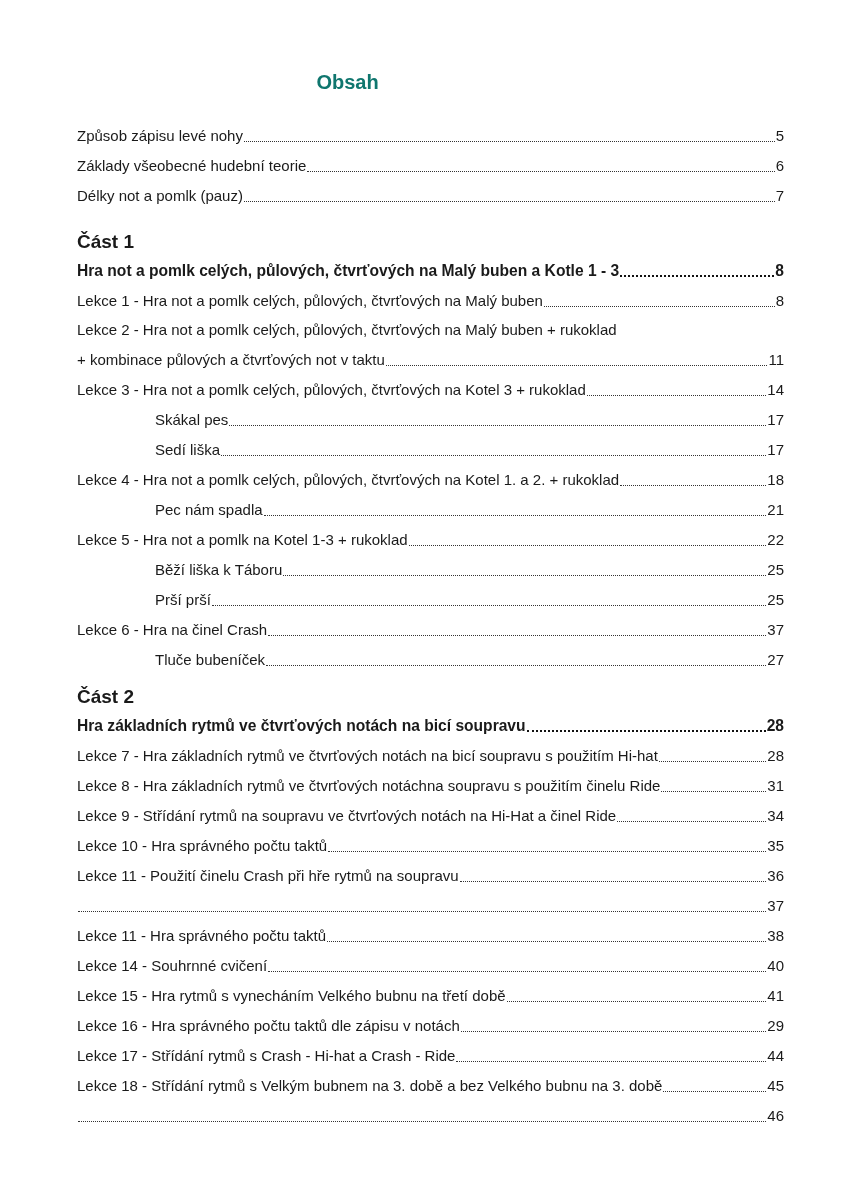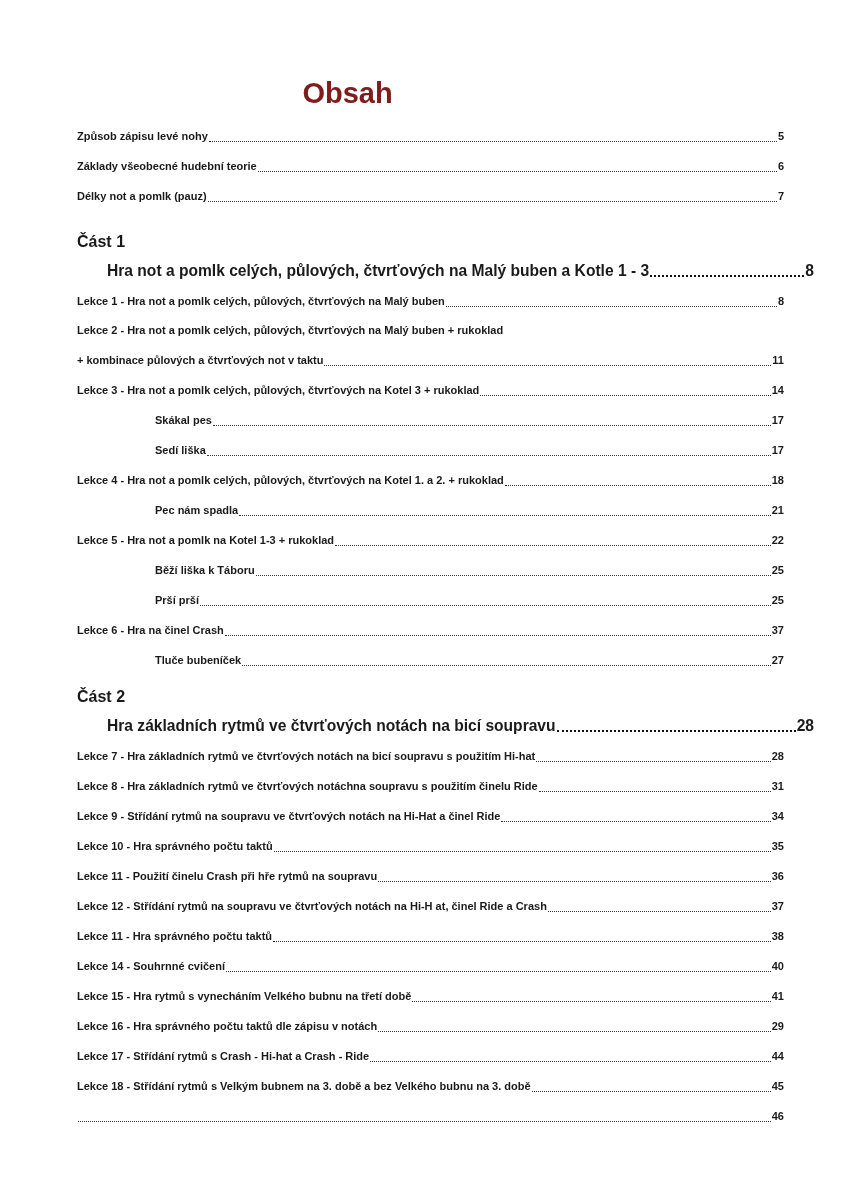--- a/index.html
+++ b/index.html
@@ -1,31 +1,31 @@
 <!DOCTYPE html>
 <html><head>
   <meta charset="utf-8">
   <style>
     html, body { margin: 0; padding: 0; background: #ffffff; }
     body { width: 849px; height: 1200px; position: relative; overflow: hidden;
            font-family: "Liberation Sans", sans-serif; color: #1a1a1a; }
     .title { position: absolute; left: 0; width: 695px; top: 58px; text-align: center;
-             font-weight: bold; font-size: 29px; color: #7f1d1d; }
+             font-weight: bold; font-size: 20px; color: #0f766e; }
     .row { position: absolute; left: 77px; width: 707px; height: 22px;
-           display: flex; align-items: baseline; font-size: 11px; line-height: 22px;
-           white-space: nowrap; font-weight: bold; }
+           display: flex; align-items: baseline; font-size: 15px; line-height: 22px;
+           white-space: nowrap; }
     .row.indent { left: 155px; width: 629px; align-items: flex-end; }
-    .row.bold { font-weight: bold; font-size: 15.6px; margin-left: 30px; }
+    .row.bold { font-weight: bold; font-size: 15.6px; }
     .row .label { flex: 0 0 auto; }
     .row .leader { flex: 1 1 auto; overflow: hidden; margin: 0 1px;
                    border-bottom: 1.3px dotted #333; height: 0; align-self: flex-end;
                    margin-bottom: 5px; }
     .row.bold .leader { border-bottom: 2.2px dotted #111; }
     .row .page { flex: 0 0 auto; }
-    .heading { position: absolute; left: 77px; font-weight: bold; font-size: 16px; line-height: 22px; }
+    .heading { position: absolute; left: 77px; font-weight: bold; font-size: 19px; line-height: 22px; }
   </style>
 </head>
 <body>
 
 <h1 class="title">Obsah</h1>
 
 <div class="row" style="top:125px">
   <span class="label">Způsob zápisu levé nohy</span>
   <span class="leader"></span>
   <span class="page">5</span>
@@ -138,21 +138,20 @@
   <span class="label">Lekce 10 - Hra správného počtu taktů</span>
   <span class="leader"></span>
   <span class="page">35</span>
 </div>
 <div class="row" style="top:865px">
   <span class="label">Lekce 11 - Použití činelu Crash při hře rytmů na soupravu</span>
   <span class="leader"></span>
   <span class="page">36</span>
 </div>
 <div class="row" style="top:895px">
-  <span class="label">Lekce 12 - Střídání rytmů na soupravu ve čtvrťových notách na Hi-H at, činel Ride a Crash</span>
   <span class="leader"></span>
   <span class="page">37</span>
 </div>
 <div class="row" style="top:925px">
   <span class="label">Lekce 11 - Hra správného počtu taktů</span>
   <span class="leader"></span>
   <span class="page">38</span>
 </div>
 <div class="row" style="top:955px">
   <span class="label">Lekce 14 - Souhrnné cvičení</span>

